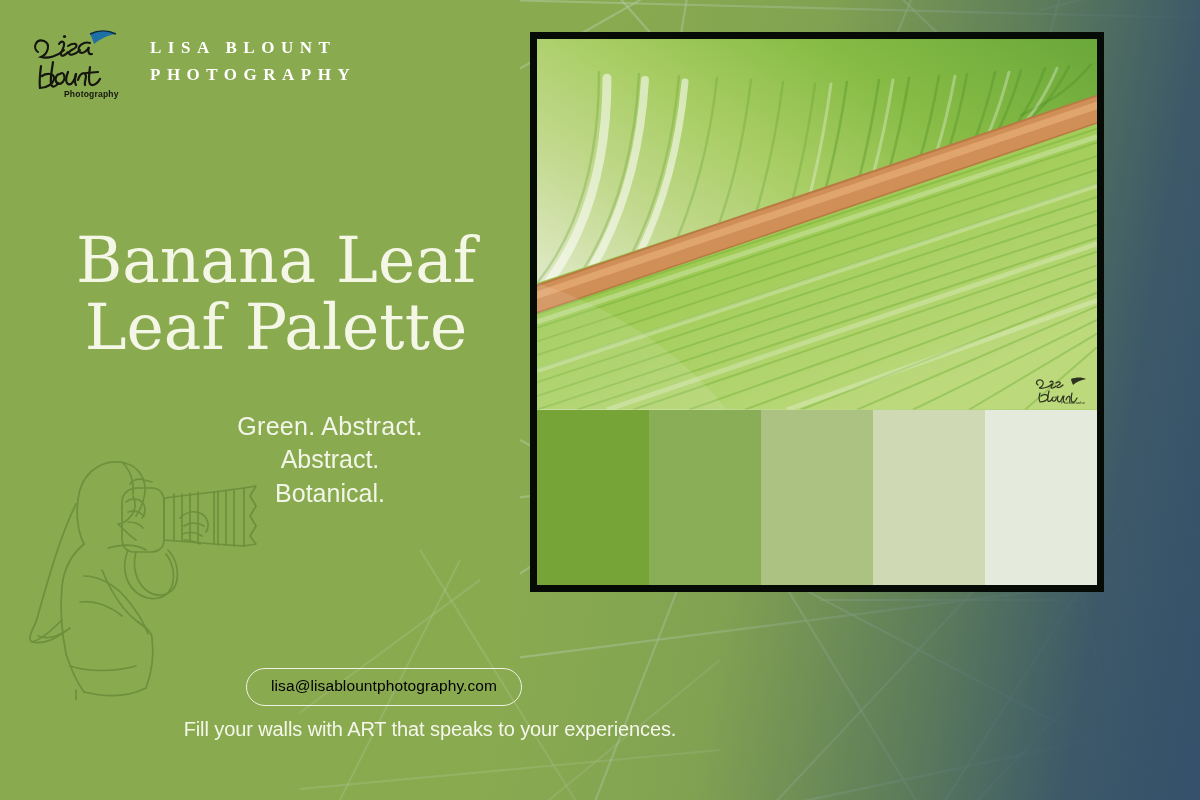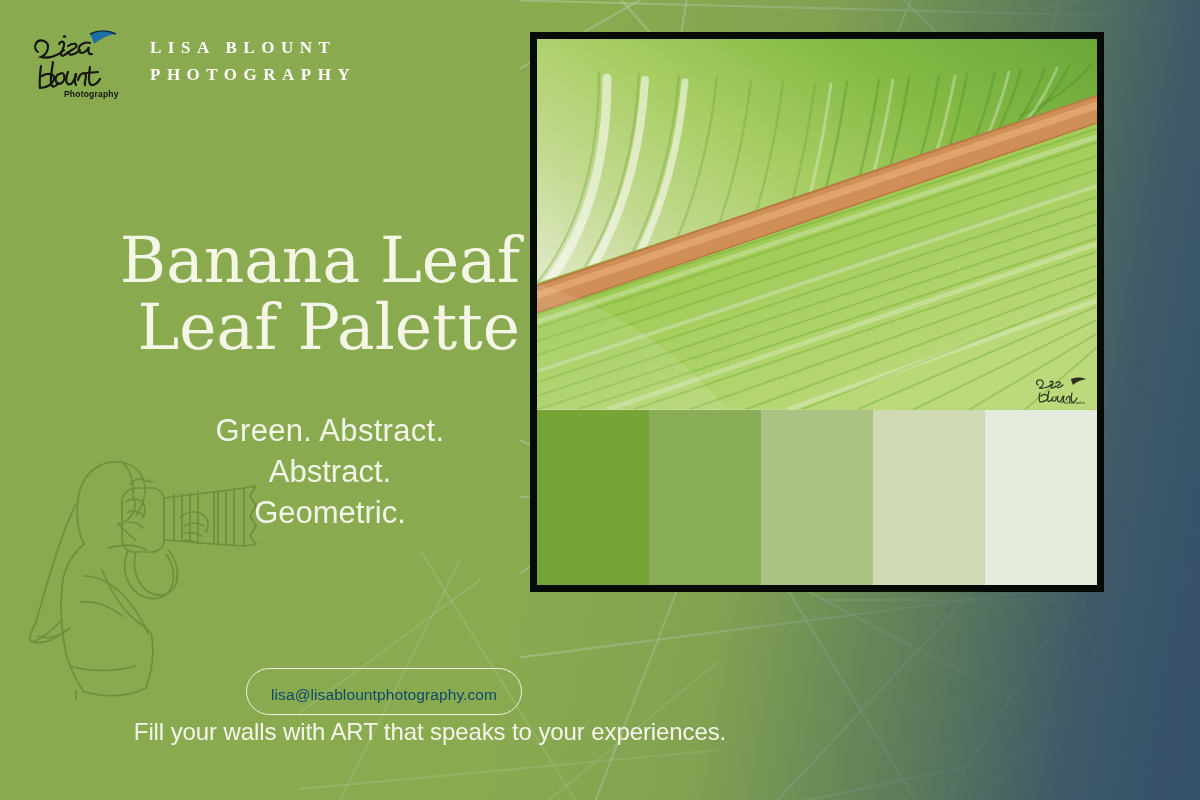--- a/index.html
+++ b/index.html
@@ -63,76 +63,76 @@
     color: #ffffff;
     font-family: "Liberation Serif", serif;
     font-weight: 700;
     font-size: 17px;
     letter-spacing: 6.5px;
     line-height: 1;
   }
   
   .title-block {
     position: absolute;
-    left: 0; top: 228px;
+    left: 16px; top: 228px;
     width: 520px;
-    text-align: right;
+    text-align: center;
   }
   .title-line {
     font-family: "DejaVu Serif", "Liberation Serif", serif;
     color: #f4f6e6;
     font-size: 63px;
     line-height: 1.06;
     font-weight: 400;
     letter-spacing: 0px;
     white-space: nowrap;
   }
   .subtitle-block {
     position: absolute;
     left: 150px; top: 410px;
     width: 360px;
     text-align: center;
   }
   .subtitle-line {
     font-family: "Liberation Sans", sans-serif;
     color: #f2f6e8;
-    font-size: 31px;
+    font-size: 25px;
     line-height: 1.33;
     font-weight: 400;
   }
   .subtitle-line.first { letter-spacing: .3px; }
   
   .illustration {
     position: absolute;
     left: 18px; top: 440px;
     width: 255px; height: 260px;
   }
   
   .email-pill {
     position: absolute;
     left: 246px; top: 668px;
-    padding: 17px 24px 9px 24px;
+    padding: 8px 24px 9px 24px;
     border: 1.6px solid #eef2e2;
     border-radius: 30px;
-    color: #0c4a6e;
+    color: #000000;
     font-family: "Liberation Sans", sans-serif;
     font-size: 15.5px;
     letter-spacing: .1px;
     line-height: 1.2;
     white-space: nowrap;
   }
   
   .tagline {
     position: absolute;
     left: 0; top: 718px;
     width: 860px;
     text-align: center;
     color: #f4f7ea;
     font-family: "Liberation Sans", sans-serif;
-    font-size: 24px;
+    font-size: 20px;
     letter-spacing: -.1px;
     white-space: nowrap;
   }
   
   .photo-frame {
     position: absolute;
     left: 530px; top: 32px;
     width: 574px; height: 560px;
     border: 7px solid #070b06;
     box-sizing: border-box;
@@ -248,21 +248,21 @@
   </div>
 
   <div class="title-block">
     <div class="title-line">Banana Leaf</div>
     <div class="title-line">Leaf Palette</div>
   </div>
 
   <div class="subtitle-block">
     <div class="subtitle-line first">Green.  Abstract.</div>
     <div class="subtitle-line">Abstract.</div>
-    <div class="subtitle-line">Geometric.</div>
+    <div class="subtitle-line">Botanical.</div>
   </div>
 
   <div class="illustration">
     <svg viewBox="0 0 255 260" width="255" height="260">
       <g fill="none" stroke="#6e8f3c" stroke-width="1.7" stroke-linecap="round" stroke-linejoin="round">
 
         <path d="M58 64 C42 96 30 140 18 182 C12 194 10 200 14 202 C22 200 34 190 44 180"></path>
         <path d="M14 202 C24 204 36 200 46 192"></path>
         <path d="M20 196 C30 200 42 196 52 188"></path>
 

